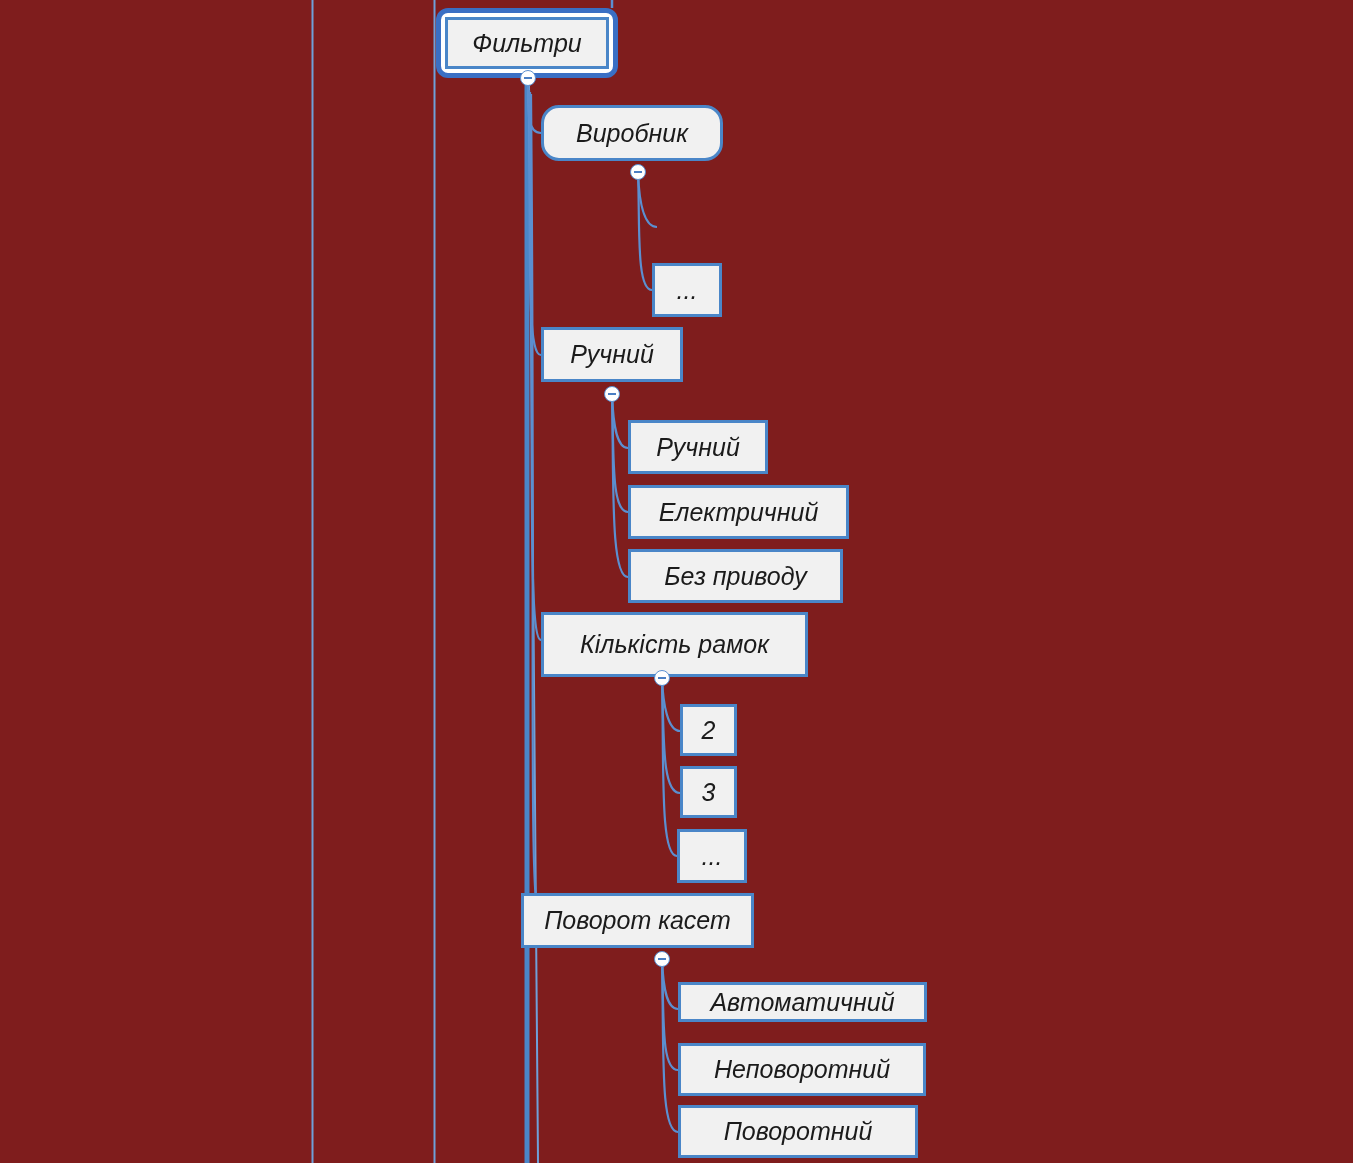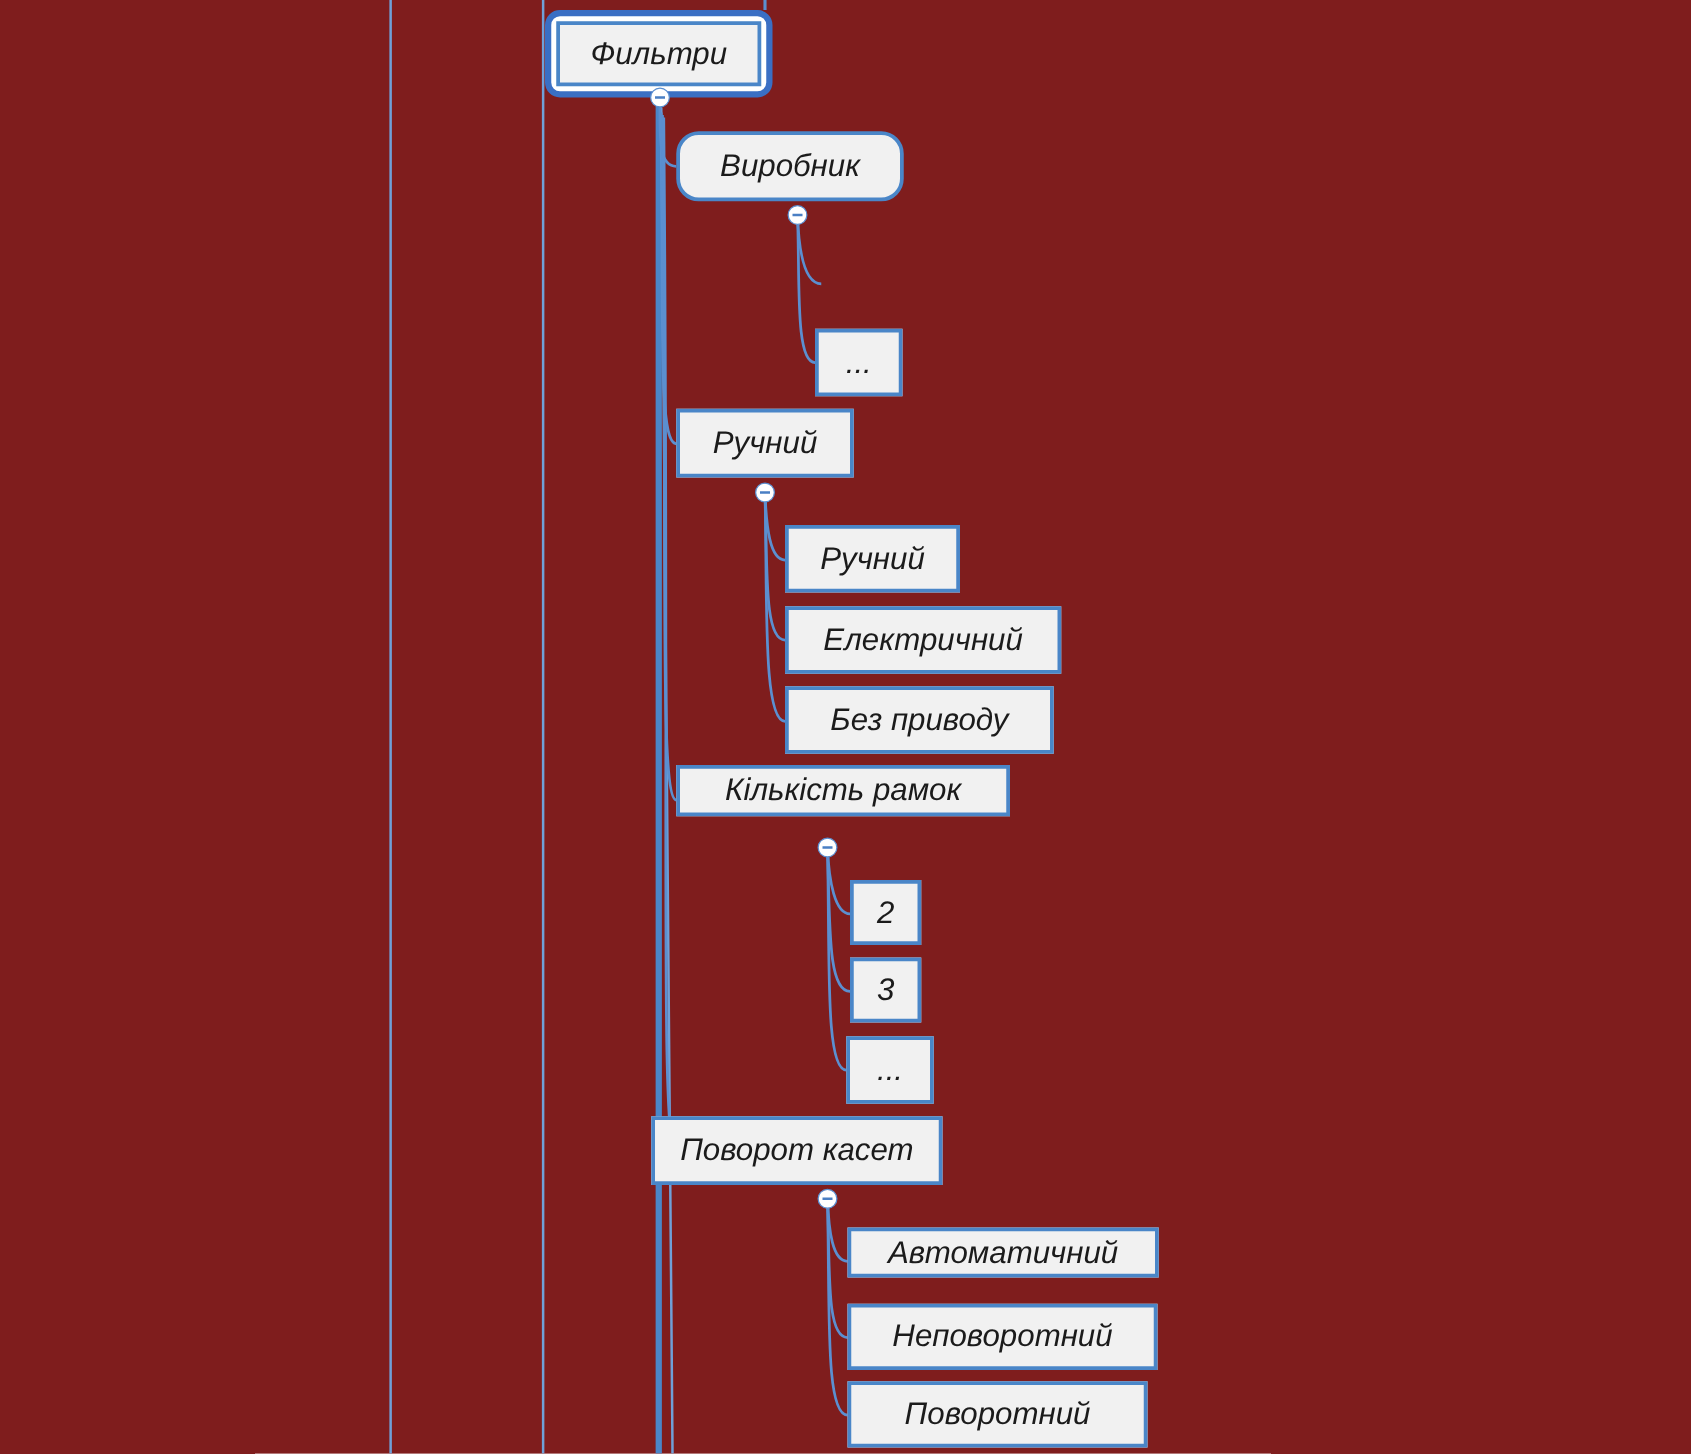--- a/index.html
+++ b/index.html
@@ -158,21 +158,21 @@
   </div>
 
   <div class="node center" style="left:628px; top:549px; width:215px; height:54px;">
     <span class="label">Без приводу</span>
   </div>
 
   <div class="node center" style="left:628px; top:485px; width:221px; height:54px;">
     <span class="label">Електричний</span>
   </div>
 
-  <div class="node center" style="left:541px; top:612px; width:267px; height:41px;">
+  <div class="node center" style="left:541px; top:612px; width:267px; height:65px;">
     <span class="label">Кількість рамок</span>
   </div>
 
   <div class="node center" style="left:680px; top:704px; width:57px; height:52px;">
     <span class="label">2</span>
   </div>
 
   <div class="node center" style="left:680px; top:766px; width:57px; height:52px;">
     <span class="label">3</span>
   </div>

